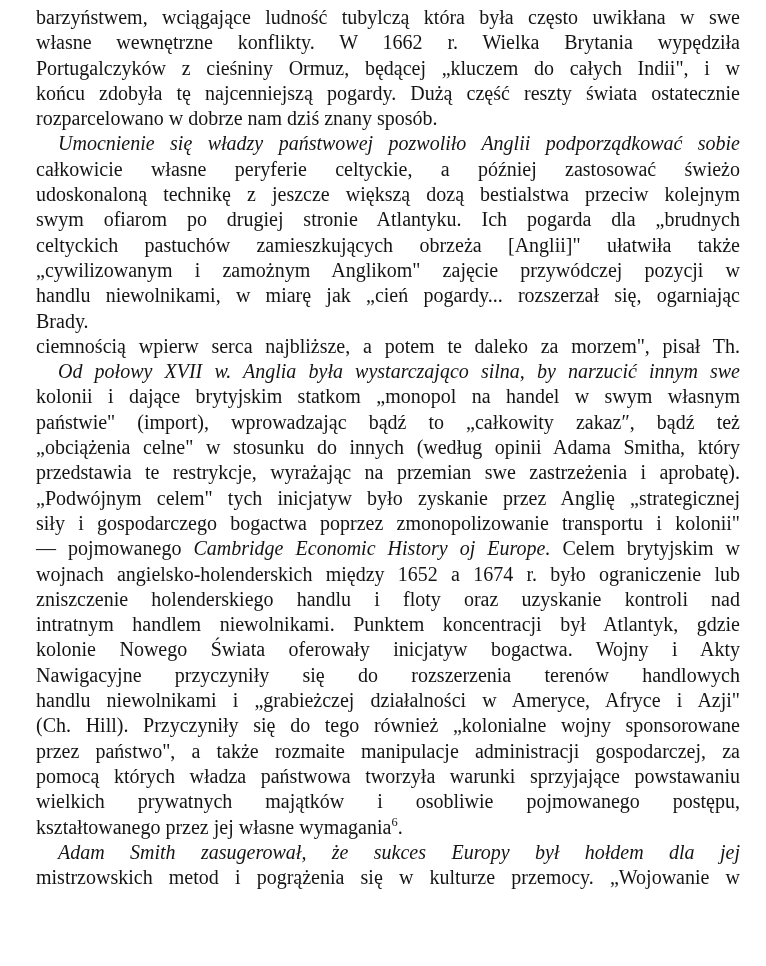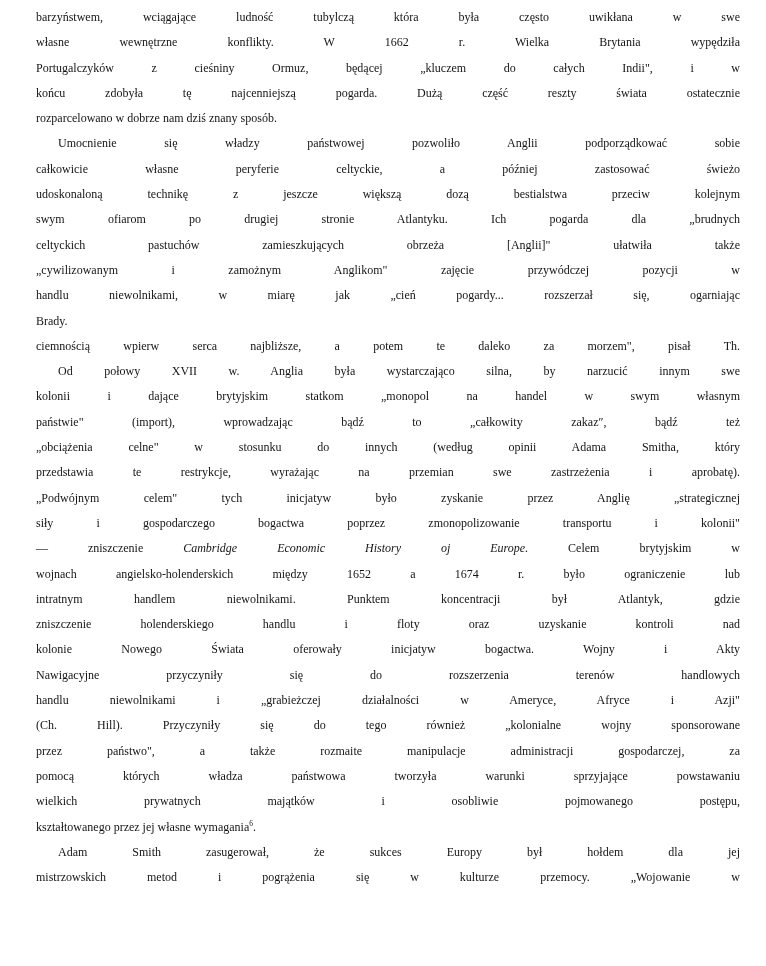--- a/index.html
+++ b/index.html
@@ -12,74 +12,75 @@
     height: 966px;
     position: relative;
     overflow: hidden;
   }
   .text-column {
     position: absolute;
     left: 36px;
     top: 5px;
     width: 704px;
     font-family: "Liberation Serif", "DejaVu Serif", serif;
-    font-size: 12px;
+    font-size: 20px;
     line-height: 25.3px;
     color: #141414;
     -webkit-font-smoothing: antialiased;
   }
   .line {
     text-align: justify;
     text-align-last: justify;
     height: 25.3px;
     overflow: visible;
   }
   .line.last {
     text-align: center;
     text-align-last: left;
   }
   .line.indent {
     text-indent: 22px;
+    font-style: italic;
   }
   .line i { font-style: italic; }
   .line sup {
     font-size: 0.62em;
     vertical-align: super;
     line-height: 0;
   }
 </style>
 </head>
 <body>
 
 <div class="text-column">
     <div class="line"><span>barzyństwem, wciągające ludność tubylczą która była często uwikłana w swe</span></div>
     <div class="line"><span>własne wewnętrzne konflikty. W 1662 r. Wielka Brytania wypędziła</span></div>
     <div class="line"><span>Portugalczyków z cieśniny Ormuz, będącej „kluczem do całych Indii", i w</span></div>
-    <div class="line"><span>końcu zdobyła tę najcenniejszą pogarda. Dużą część reszty świata ostatecznie</span></div>
+    <div class="line"><span>końcu zdobyła tę najcenniejszą pogardy. Dużą część reszty świata ostatecznie</span></div>
     <div class="line last"><span>rozparcelowano w dobrze nam dziś znany sposób.</span></div>
     <div class="line indent"><span>Umocnienie się władzy państwowej pozwoliło Anglii podporządkować sobie</span></div>
     <div class="line"><span>całkowicie własne peryferie celtyckie, a później zastosować świeżo</span></div>
     <div class="line"><span>udoskonaloną technikę z jeszcze większą dozą bestialstwa przeciw kolejnym</span></div>
     <div class="line"><span>swym ofiarom po drugiej stronie Atlantyku. Ich pogarda dla „brudnych</span></div>
     <div class="line"><span>celtyckich pastuchów zamieszkujących obrzeża [Anglii]" ułatwiła także</span></div>
     <div class="line"><span>„cywilizowanym i zamożnym Anglikom" zajęcie przywódczej pozycji w</span></div>
     <div class="line"><span>handlu niewolnikami, w miarę jak „cień pogardy... rozszerzał się, ogarniając</span></div>
     <div class="line last"><span>Brady.</span></div>
     <div class="line"><span>ciemnością wpierw serca najbliższe, a potem te daleko za morzem", pisał Th.</span></div>
     <div class="line indent"><span>Od połowy XVII w. Anglia była wystarczająco silna, by narzucić innym swe</span></div>
     <div class="line"><span>kolonii i dające brytyjskim statkom „monopol na handel w swym własnym</span></div>
     <div class="line"><span>państwie" (import), wprowadzając bądź to „całkowity zakaz″, bądź też</span></div>
     <div class="line"><span>„obciążenia celne" w stosunku do innych (według opinii Adama Smitha, który</span></div>
     <div class="line"><span>przedstawia te restrykcje, wyrażając na przemian swe zastrzeżenia i aprobatę).</span></div>
     <div class="line"><span>„Podwójnym celem" tych inicjatyw było zyskanie przez Anglię „strategicznej</span></div>
     <div class="line"><span>siły i gospodarczego bogactwa poprzez zmonopolizowanie transportu i kolonii"</span></div>
-    <div class="line"><span>— zniszczenie </span><i>Cambridge Economic History oj Europe.</i><span> Celem brytyjskim w</span></div>
+    <div class="line"><span>— pojmowanego </span><i>Cambridge Economic History oj Europe.</i><span> Celem brytyjskim w</span></div>
     <div class="line"><span>wojnach angielsko-holenderskich między 1652 a 1674 r. było ograniczenie lub</span></div>
+    <div class="line"><span>zniszczenie holenderskiego handlu i floty oraz uzyskanie kontroli nad</span></div>
     <div class="line"><span>intratnym handlem niewolnikami. Punktem koncentracji był Atlantyk, gdzie</span></div>
-    <div class="line"><span>zniszczenie holenderskiego handlu i floty oraz uzyskanie kontroli nad</span></div>
     <div class="line"><span>kolonie Nowego Świata oferowały inicjatyw bogactwa. Wojny i Akty</span></div>
     <div class="line"><span>Nawigacyjne przyczyniły się do rozszerzenia terenów handlowych</span></div>
     <div class="line"><span>handlu niewolnikami i „grabieżczej działalności w Ameryce, Afryce i Azji"</span></div>
     <div class="line"><span>(Ch. Hill). Przyczyniły się do tego również „kolonialne wojny sponsorowane</span></div>
     <div class="line"><span>przez państwo", a także rozmaite manipulacje administracji gospodarczej, za</span></div>
     <div class="line"><span>pomocą których władza państwowa tworzyła warunki sprzyjające powstawaniu</span></div>
     <div class="line"><span>wielkich prywatnych majątków i osobliwie pojmowanego postępu,</span></div>
     <div class="line last"><span>kształtowanego przez jej własne wymagania</span><sup>6</sup><span>.</span></div>
     <div class="line indent"><span>Adam Smith zasugerował, że sukces Europy był hołdem dla jej</span></div>
     <div class="line"><span>mistrzowskich metod i pogrążenia się w kulturze przemocy. „Wojowanie w</span></div>

